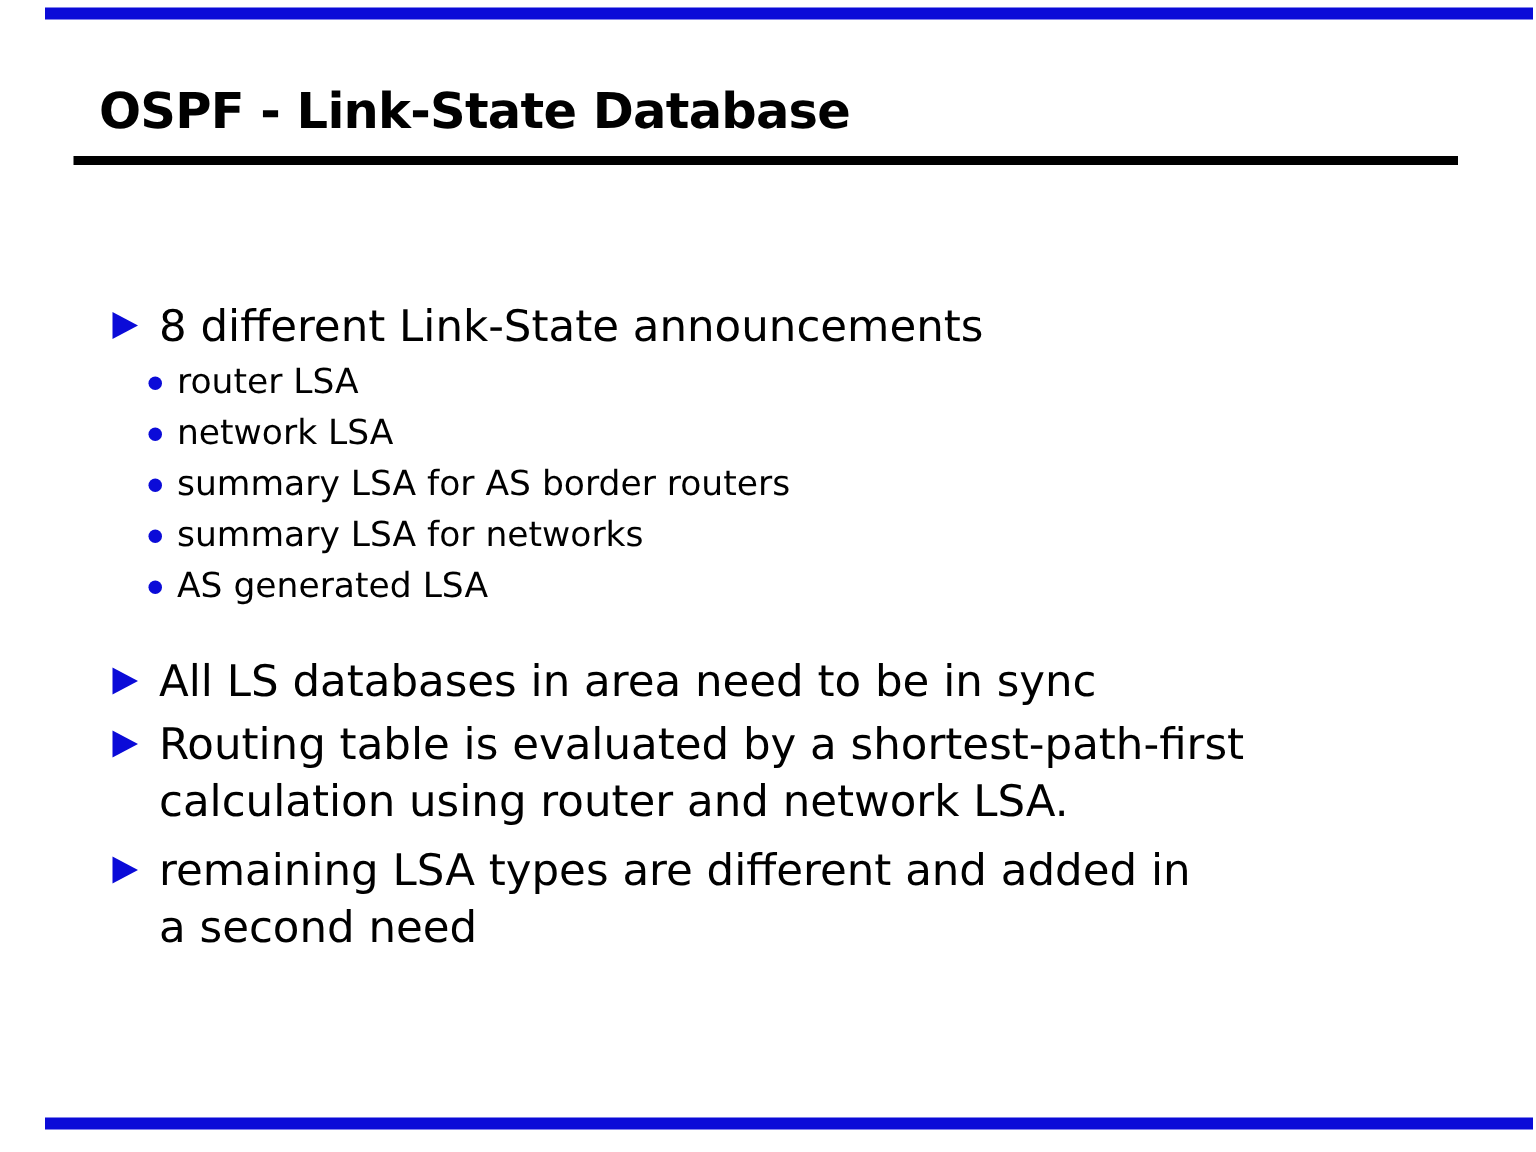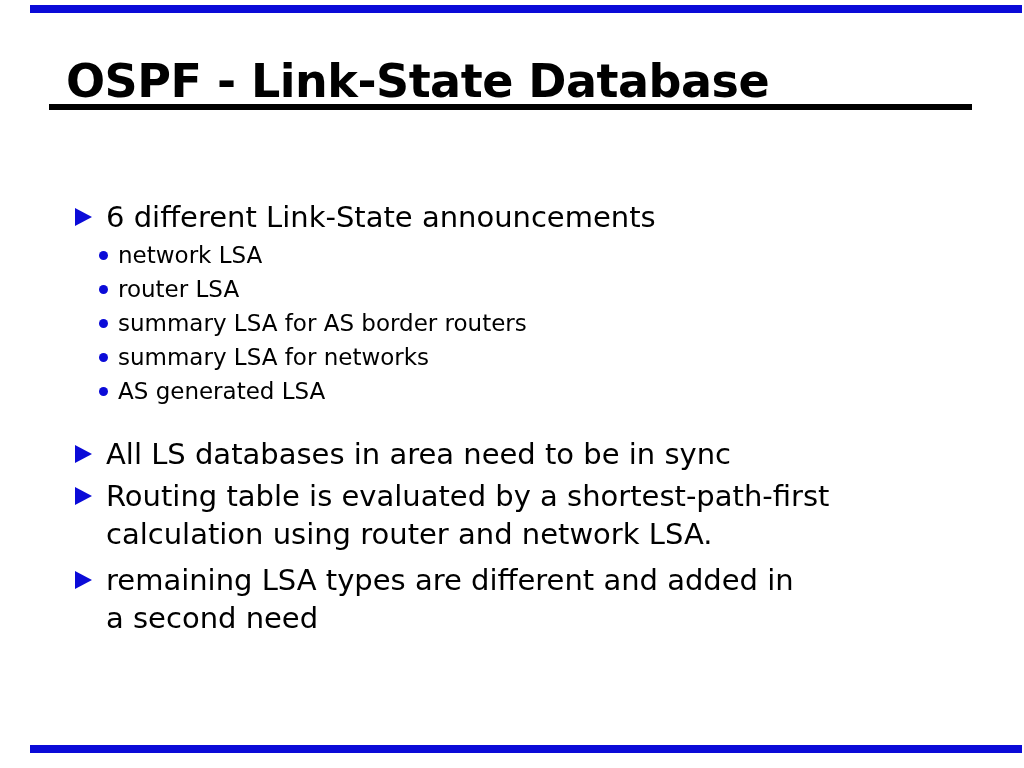--- a/index.html
+++ b/index.html
@@ -20,21 +20,21 @@
     height: 8px;
     background: #0b0bd8;
   }
   .bar-top { top: 5px; }
   .bar-bottom { top: 745px; }
 
   .slide-title {
     position: absolute;
     left: 66px;
     top: 54px;
-    font-size: 46px;
+    font-size: 33px;
     letter-spacing: -0.5px;
     white-space: nowrap;
     color: #000000;
   }
   .title-underline {
     position: absolute;
     left: 49px;
     top: 104px;
     width: 923px;
     height: 6px;
@@ -91,29 +91,29 @@
 
 <div class="bar bar-top"></div>
 <div class="bar bar-bottom"></div>
 
 <h1 class="slide-title">OSPF - Link-State Database</h1>
 <div class="title-underline"></div>
 
 <div class="block block-1">
   <div class="row-main">
     <span class="tri"></span>
-    <span>6 different Link-State announcements</span>
+    <span>8 different Link-State announcements</span>
+  </div>
+  <div class="row-sub">
+    <span class="dot"></span>
+    <span>router LSA</span>
   </div>
   <div class="row-sub">
     <span class="dot"></span>
     <span>network LSA</span>
-  </div>
-  <div class="row-sub">
-    <span class="dot"></span>
-    <span>router LSA</span>
   </div>
   <div class="row-sub">
     <span class="dot"></span>
     <span>summary LSA for AS border routers</span>
   </div>
   <div class="row-sub">
     <span class="dot"></span>
     <span>summary LSA for networks</span>
   </div>
   <div class="row-sub">

